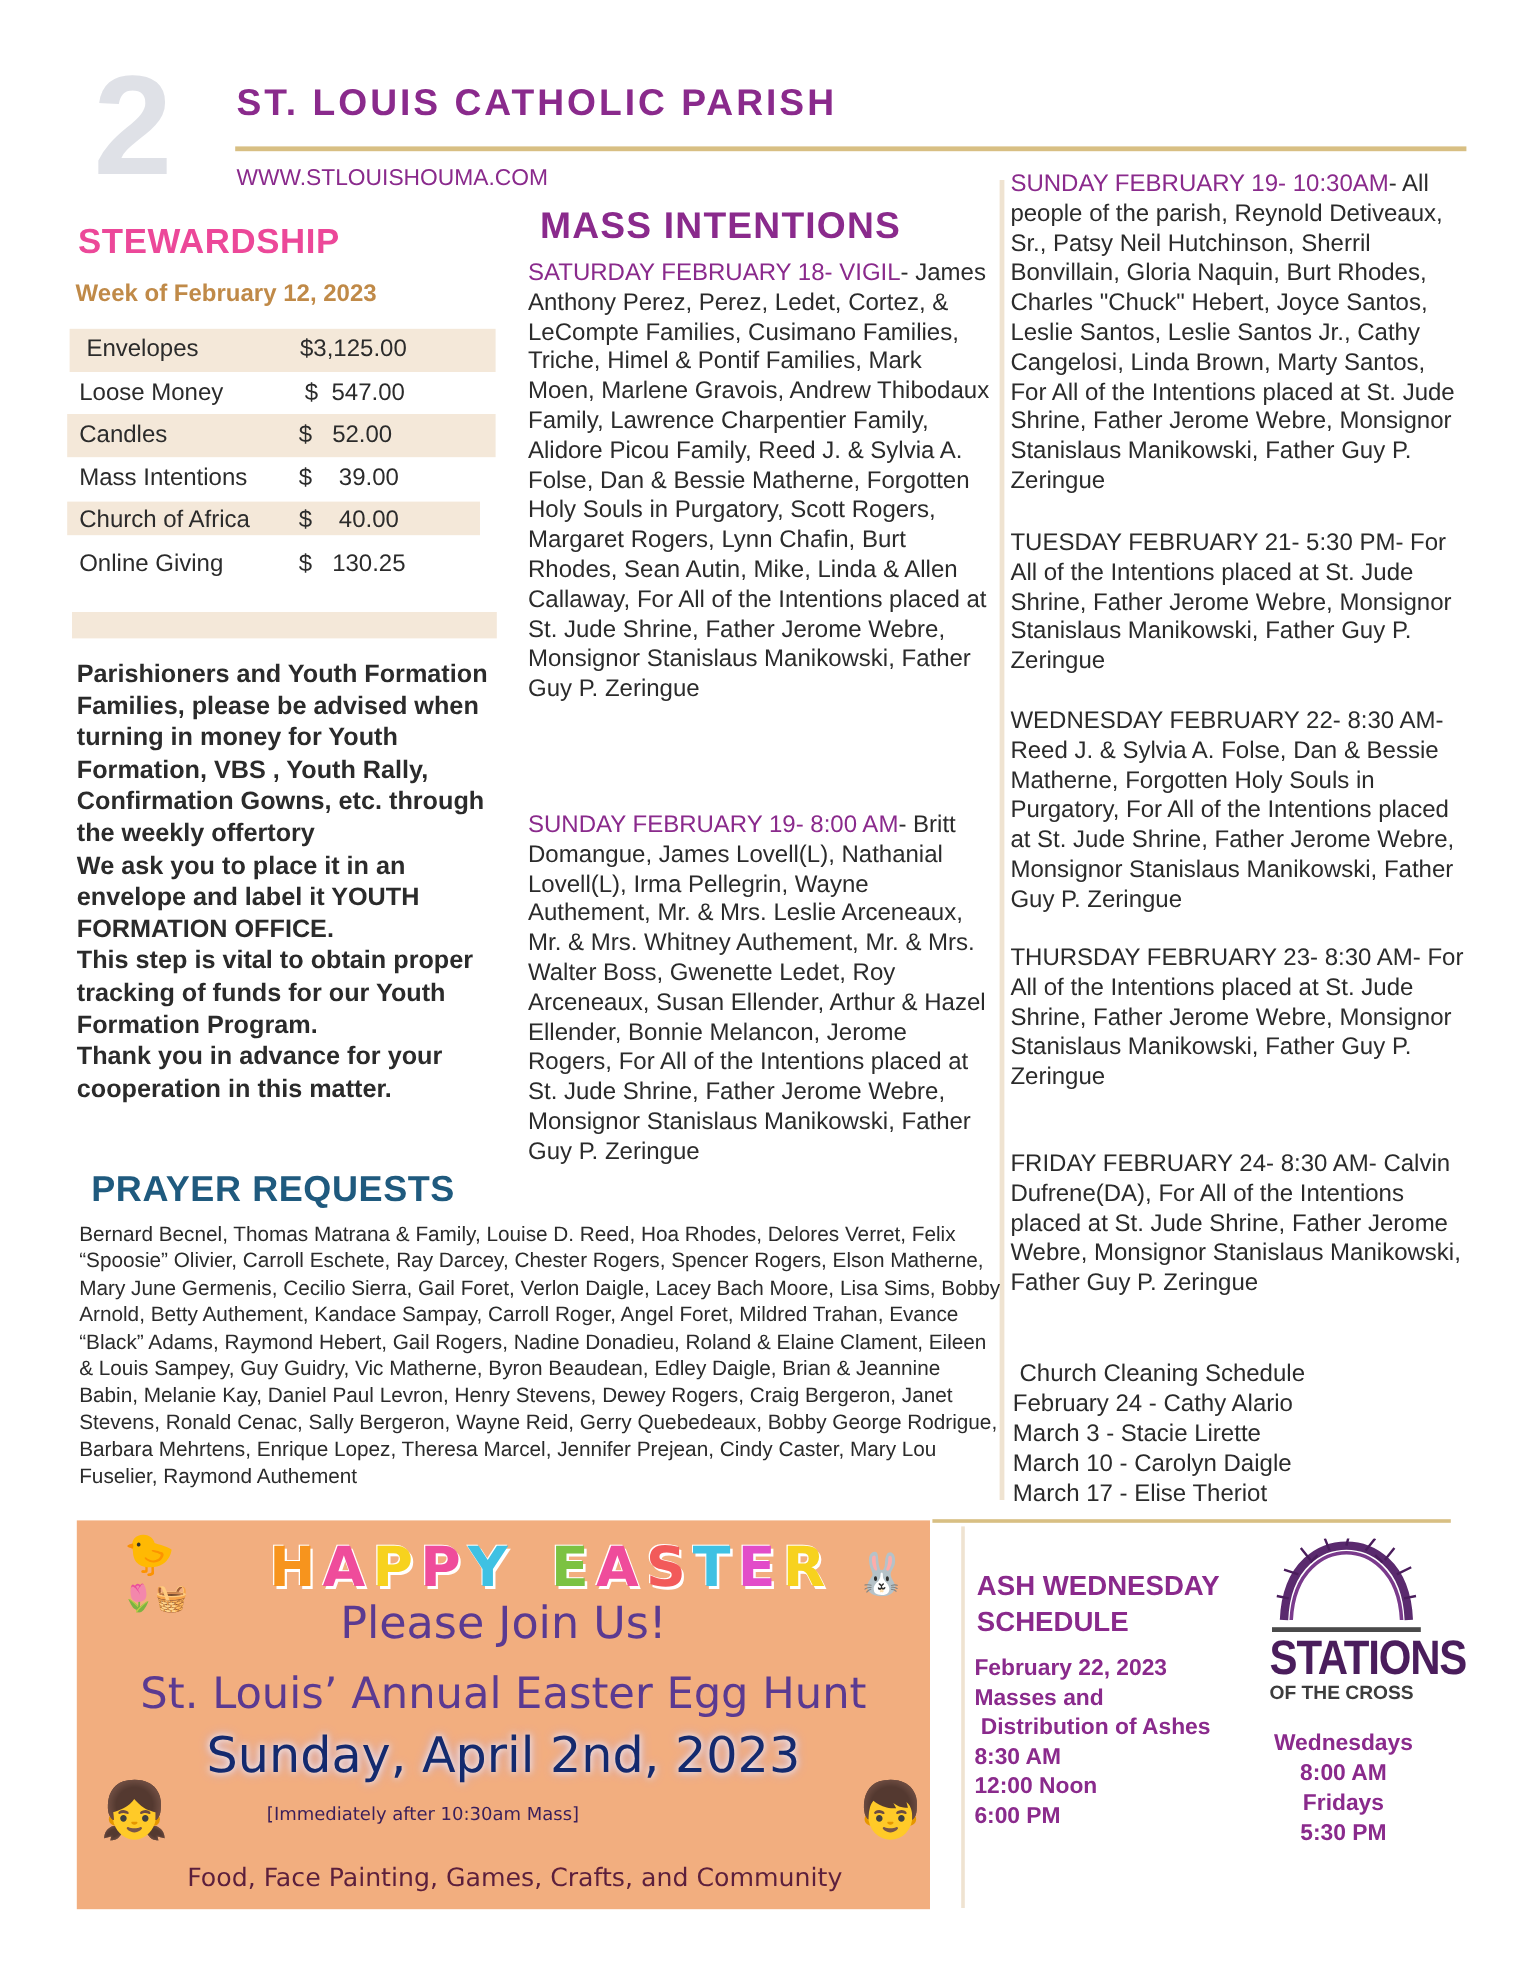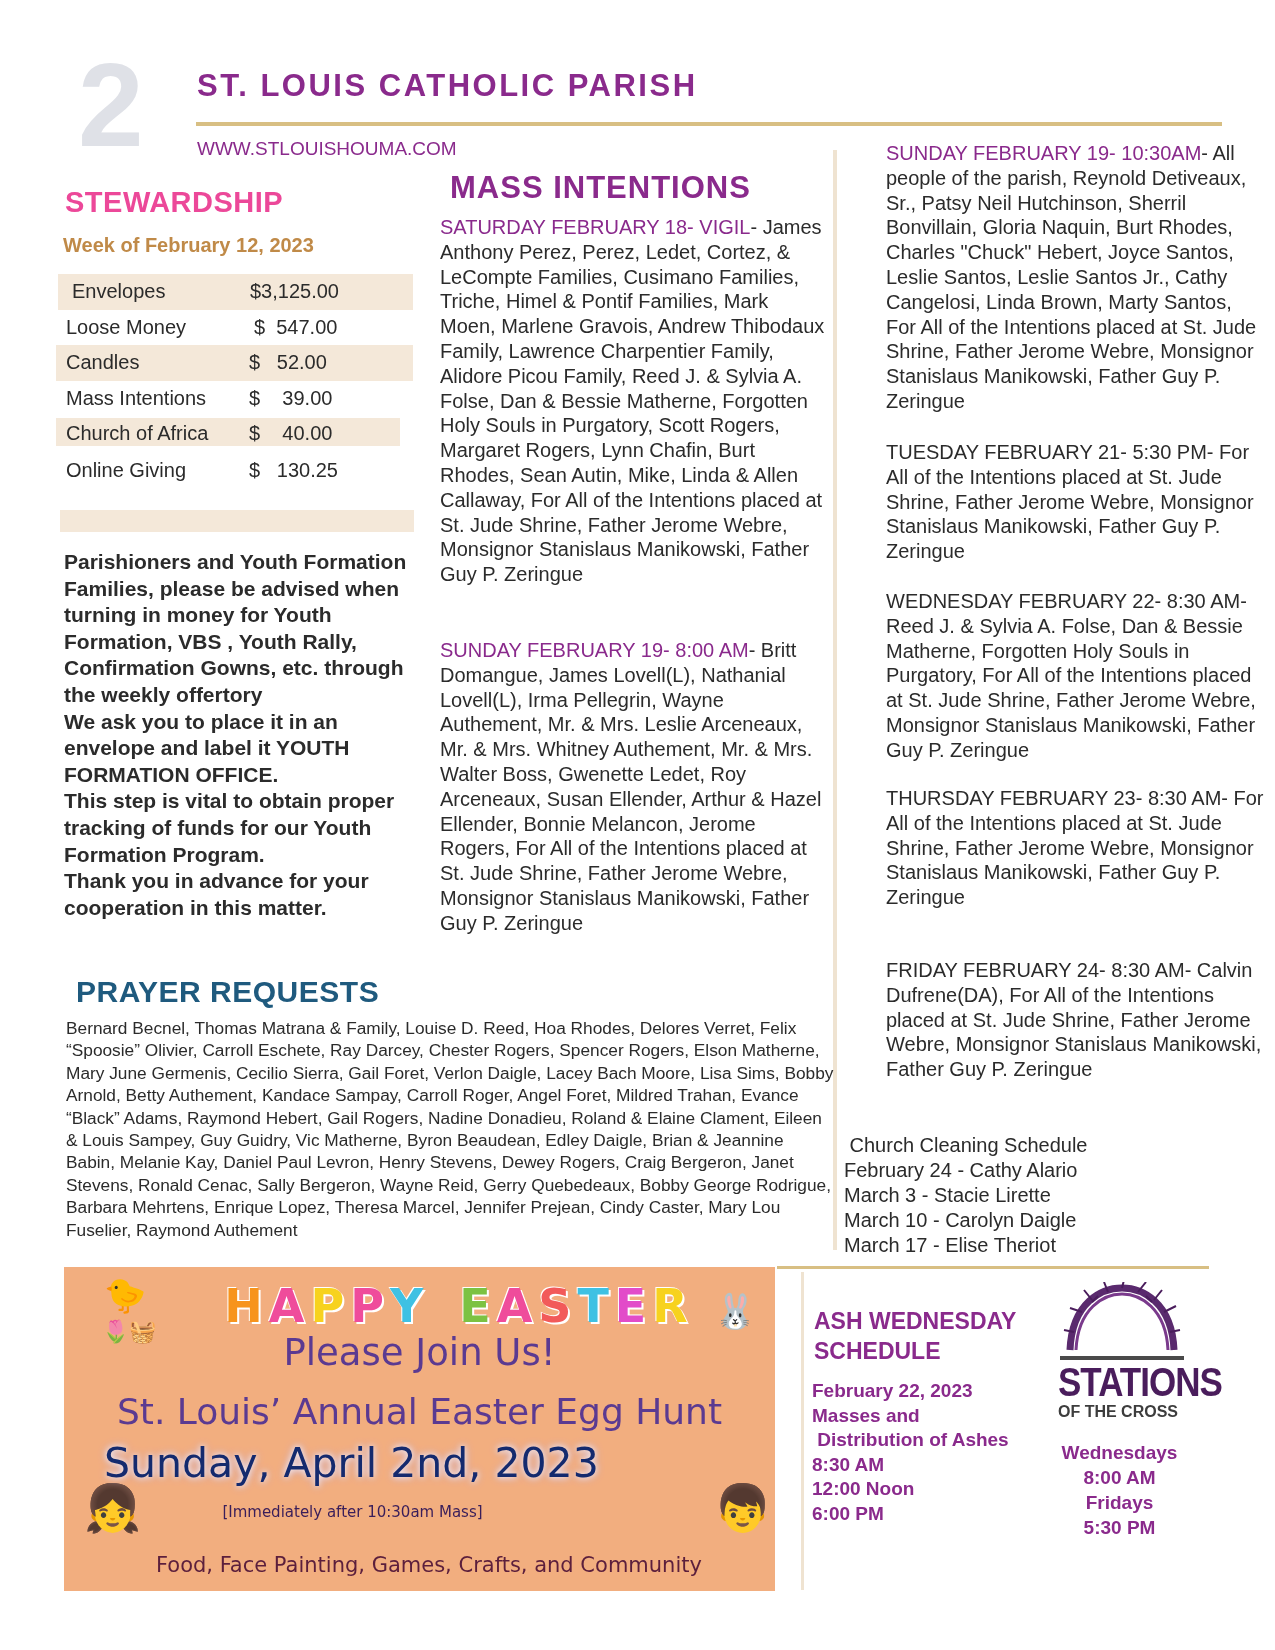--- a/index.html
+++ b/index.html
@@ -22,39 +22,39 @@
   .stew-val { position: absolute; top: 6px; font-size: 20px; color: #2b2b2b; white-space: pre; }
 
   .stew-note { left: 64px; top: 549px; width: 360px; font-size: 21px; line-height: 26.6px; color: #2b2b2b; }
   .stew-note p { margin: 0; font-weight: bold; }
 
   
   .mi-title { left: 450px; top: 170px; font-size: 31px; font-weight: bold; color: #8a2a8c; letter-spacing: 1px; }
   .mi-block { font-size: 20px; line-height: 24.8px; color: #2b2b2b; }
   .mi-block .day { color: #8a2a8c; }
   .col2 { left: 440px; width: 385px; }
-  .col3 { left: 842px; width: 380px; margin-left: 44px; }
+  .col3 { left: 842px; width: 380px; }
   .col-divider { left: 833px; top: 150px; width: 4px; height: 1100px; background: #efe3d1; }
 
   
   .pr-title { left: 76px; top: 975px; font-size: 30px; font-weight: bold; color: #1f5a7e; letter-spacing: 0.5px; }
   .pr-text { left: 66px; top: 1017px; width: 770px; font-size: 17.3px; line-height: 22.4px; color: #2b2b2b; }
 
   
   .clean { left: 844px; top: 1133px; font-size: 20px; line-height: 25px; color: #2b2b2b; }
 
   
   .easter { left: 64px; top: 1267px; width: 711px; height: 324px; background: #f2ae7f; overflow: hidden; }
   .easter .happy { position: absolute; left: 115px; top: 12px; width: 560px; text-align: center;
                    font-size: 46px; font-weight: bold; letter-spacing: 6px; font-family: "DejaVu Sans", sans-serif; }
   .easter .happy span { text-shadow: 2px 2px 0 #ffffff, -1px -1px 0 #ffffff; }
   .easter .join { position: absolute; left: 0; width: 711px; top: 64px; text-align: center; font-size: 37px; color: #5b3a91; font-family: "DejaVu Sans", sans-serif; }
   .easter .hunt { position: absolute; left: 0; width: 711px; top: 124px; text-align: center; font-size: 36px; color: #5b3a91; font-family: "DejaVu Sans", sans-serif; }
-  .easter .date { position: absolute; left: 0; width: 711px; top: 172px; text-align: left; font-size: 41px; color: #142a6e; font-family: "DejaVu Sans", sans-serif;
-                  text-shadow: 0 0 6px #ffffff, 0 0 10px #b9a6e0; padding-left: 40px; }
+  .easter .date { position: absolute; left: 0; width: 711px; top: 172px; text-align: center; font-size: 41px; color: #142a6e; font-family: "DejaVu Sans", sans-serif;
+                  text-shadow: 0 0 6px #ffffff, 0 0 10px #b9a6e0; }
   .easter .after { position: absolute; left: 0; width: 577px; top: 236px; text-align: center; font-size: 15px; color: #3a1e5a; font-family: "DejaVu Sans", sans-serif; }
   .easter .food { position: absolute; left: 92px; top: 286px; font-size: 21px; color: #5c1f3c; font-family: "DejaVu Sans", sans-serif; }
   .deco { position: absolute; font-size: 34px; }
 
   
   .gold-rule2 { left: 777px; top: 1266px; width: 432px; height: 3px; background: #d8bf83; }
   .ash-divider { left: 801px; top: 1272px; width: 3px; height: 318px; background: #efe3d1; }
   .ash-title { left: 814px; top: 1306px; font-size: 23px; font-weight: bold; color: #8a2a8c; line-height: 30px; }
   .ash-info { left: 812px; top: 1379px; font-size: 19px; font-weight: bold; color: #8a2a8c; line-height: 24.5px; }
   .ash-info div { white-space: pre; }
@@ -109,21 +109,21 @@
   <p>We ask you to place it in an envelope and label it YOUTH FORMATION OFFICE.</p>
   <p>This step is vital to obtain proper tracking of funds for our Youth Formation Program.</p>
   <p>Thank you in advance for your cooperation in this matter.</p>
 </div>
 
 <div class="abs mi-title">MASS INTENTIONS</div>
 
 <div class="abs mi-block col2" style="top:215px;">
   <span class="day"> SATURDAY FEBRUARY 18- VIGIL</span><span>- James Anthony Perez, Perez, Ledet, Cortez, &amp; LeCompte Families, Cusimano Families, Triche, Himel &amp; Pontif Families, Mark Moen, Marlene Gravois, Andrew Thibodaux Family, Lawrence Charpentier Family, Alidore Picou Family, Reed J. &amp; Sylvia A. Folse, Dan &amp; Bessie Matherne, Forgotten Holy Souls in Purgatory, Scott Rogers, Margaret Rogers, Lynn Chafin, Burt Rhodes, Sean Autin, Mike, Linda &amp; Allen Callaway, For All of the Intentions placed at St. Jude Shrine, Father Jerome Webre, Monsignor Stanislaus Manikowski, Father Guy P. Zeringue</span>
 </div>
-<div class="abs mi-block col2" style="top:638px;">
+<div class="abs mi-block col2" style="top:675px;">
   <span class="day">SUNDAY FEBRUARY 19- 8:00 AM</span><span>- Britt Domangue, James Lovell(L), Nathanial Lovell(L), Irma Pellegrin, Wayne Authement, Mr. &amp; Mrs. Leslie Arceneaux, Mr. &amp; Mrs. Whitney Authement, Mr. &amp; Mrs. Walter Boss, Gwenette Ledet, Roy Arceneaux, Susan Ellender, Arthur &amp; Hazel Ellender, Bonnie Melancon, Jerome Rogers, For All of the Intentions placed at St. Jude Shrine, Father Jerome Webre, Monsignor Stanislaus Manikowski, Father Guy P. Zeringue</span>
 </div>
 
 <div class="abs col-divider"></div>
 
 <div class="abs mi-block col3" style="top:141px;">
   <span class="day"> SUNDAY FEBRUARY 19- 10:30AM</span><span>- All people of the parish, Reynold Detiveaux, Sr., Patsy Neil Hutchinson, Sherril Bonvillain, Gloria Naquin, Burt Rhodes, Charles "Chuck" Hebert, Joyce Santos, Leslie Santos, Leslie Santos Jr., Cathy Cangelosi, Linda Brown, Marty Santos, For All of the Intentions placed at St. Jude Shrine, Father Jerome Webre, Monsignor Stanislaus Manikowski, Father Guy P. Zeringue</span>
 </div>
 <div class="abs mi-block col3" style="top:440px;">
   <span> TUESDAY FEBRUARY 21- 5:30 PM- For All of the Intentions placed at St. Jude Shrine, Father Jerome Webre, Monsignor Stanislaus Manikowski, Father Guy P. Zeringue</span>

